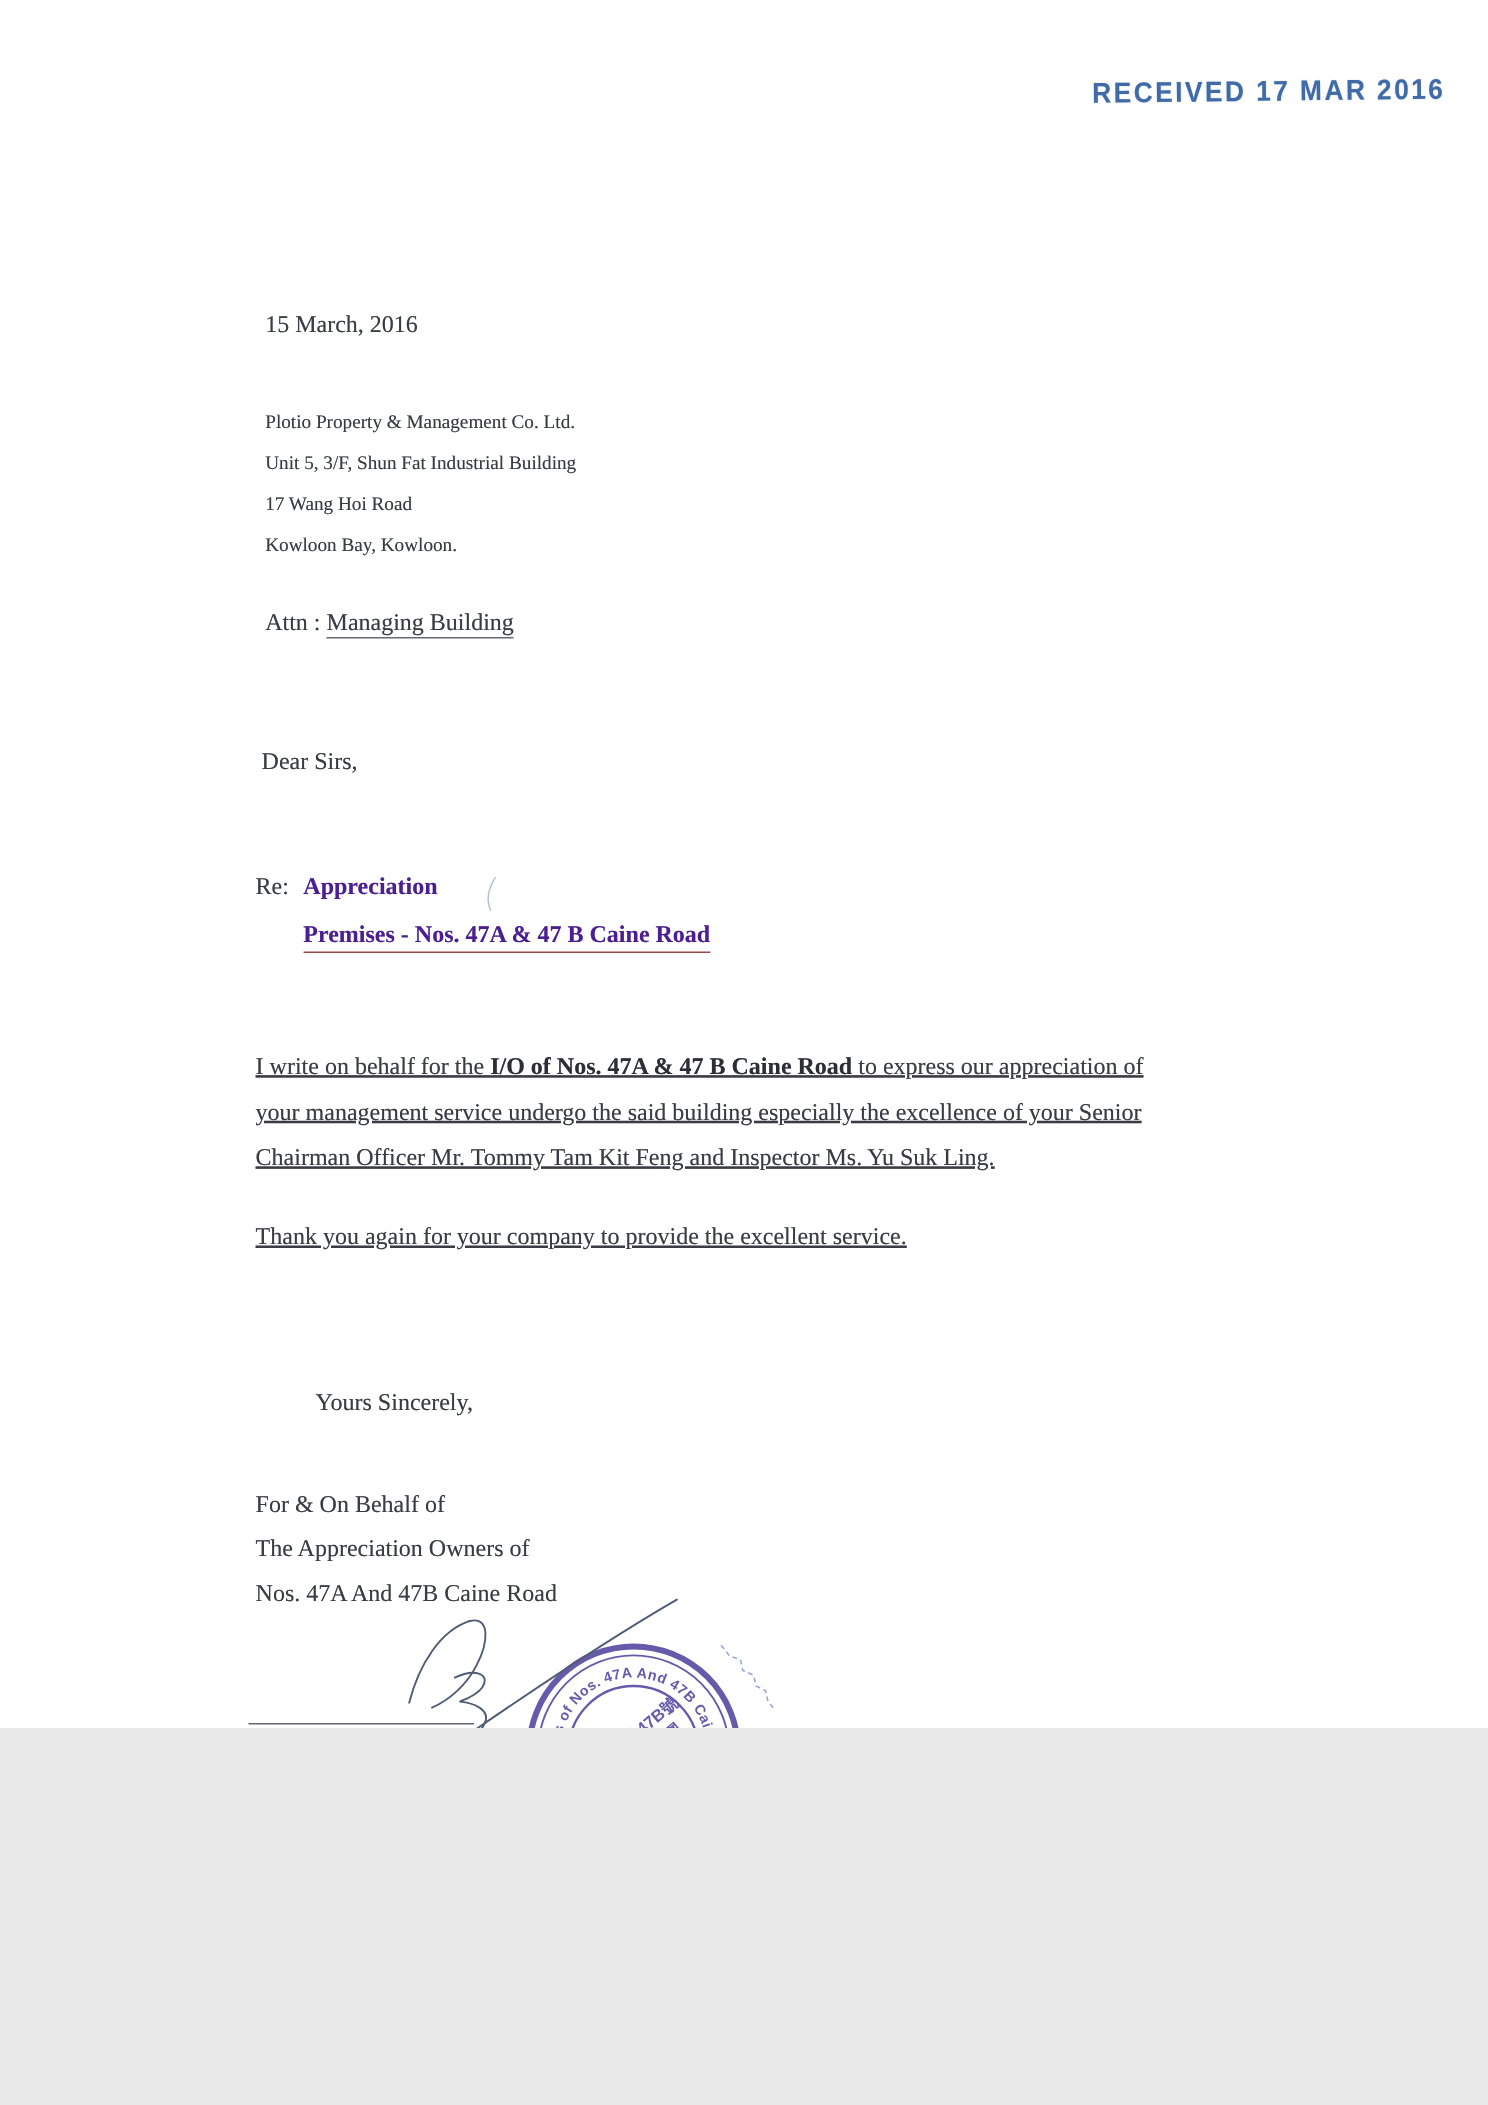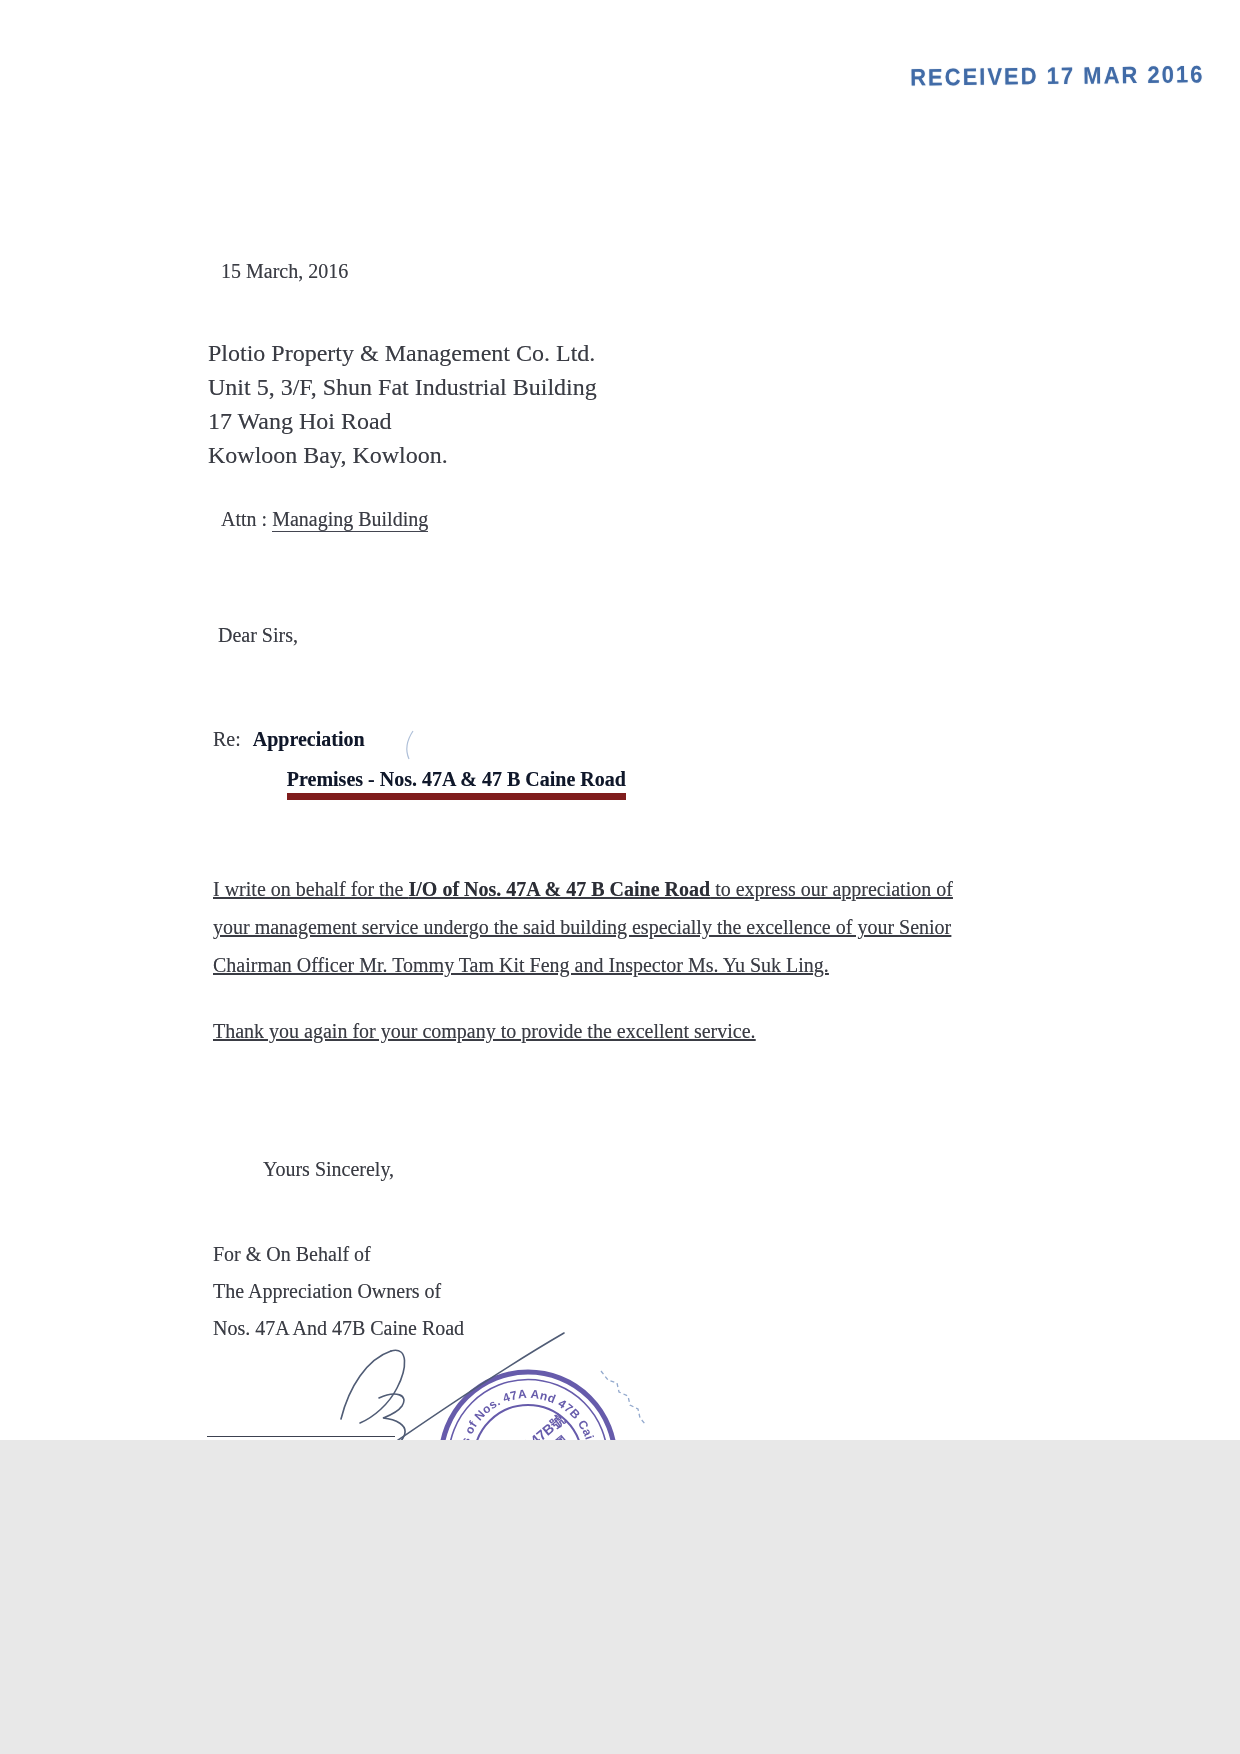--- a/index.html
+++ b/index.html
@@ -17,30 +17,30 @@
     position:absolute;left:910px;top:64px;
     font-family:"Liberation Sans", sans-serif;
     font-weight:bold;font-size:22px;letter-spacing:2px;
     color:#2d5c9e;
     transform:scaleY(1.08) rotate(-0.6deg);
     transform-origin:left top;
     opacity:.9;
     text-shadow:0 0 1px rgba(45,92,158,.45);
   }
   .date{left:221px;top:260px;}
-  .recipient{position:absolute;left:208px;top:336px;font-size:24px;line-height:34px;text-shadow:0 0 .5px rgba(58,60,68,.5);}
+  .recipient{position:absolute;left:221px;top:336px;font-size:16px;line-height:34px;text-shadow:0 0 .5px rgba(58,60,68,.5);}
   .recipient div{white-space:nowrap;}
   .attn{left:221px;top:508px;}
   .attn .uline{border-bottom:1.6px solid #434550;padding-bottom:1px;}
   .salutation{left:218px;top:624px;}
   .subject{position:absolute;left:213px;top:728px;font-size:20px;text-shadow:0 0 .5px rgba(58,60,68,.5);}
   .subject .re{display:inline-block;margin-right:12px;vertical-align:top;}
   .subject .subj-lines{display:inline-block;}
-  .subject .b{font-weight:bold;color:#0f172a;}
-  .subject .premises{display:inline-block;margin-top:17px;border-bottom:7px solid #7f1d1d;padding-bottom:2px;margin-left:34px;}
+  .subject .b{font-weight:bold;color:#4c1d95;}
+  .subject .premises{display:inline-block;margin-top:17px;border-bottom:1px solid #7f1d1d;padding-bottom:2px;}
   .body-p{position:absolute;left:213px;font-size:20px;line-height:38px;text-shadow:0 0 .5px rgba(58,60,68,.5);text-decoration:underline;}
   .body-p div{white-space:nowrap;}
   .body-p .b{font-weight:bold;color:#2c2e36;}
   .p1{top:870px;}
   .p2{top:1012px;}
   .sincerely{left:216px;top:1158px;margin-left:47px;}
   .behalf{position:absolute;left:213px;top:1236px;font-size:20px;line-height:37px;text-shadow:0 0 .5px rgba(58,60,68,.5);}
   .behalf div{white-space:nowrap;}
   .sig-rule{position:absolute;left:207px;top:1436px;width:188px;height:0;border-top:1.8px solid #3c4150;}
   .signatory{left:210px;top:1452px;letter-spacing:1.5px;}

